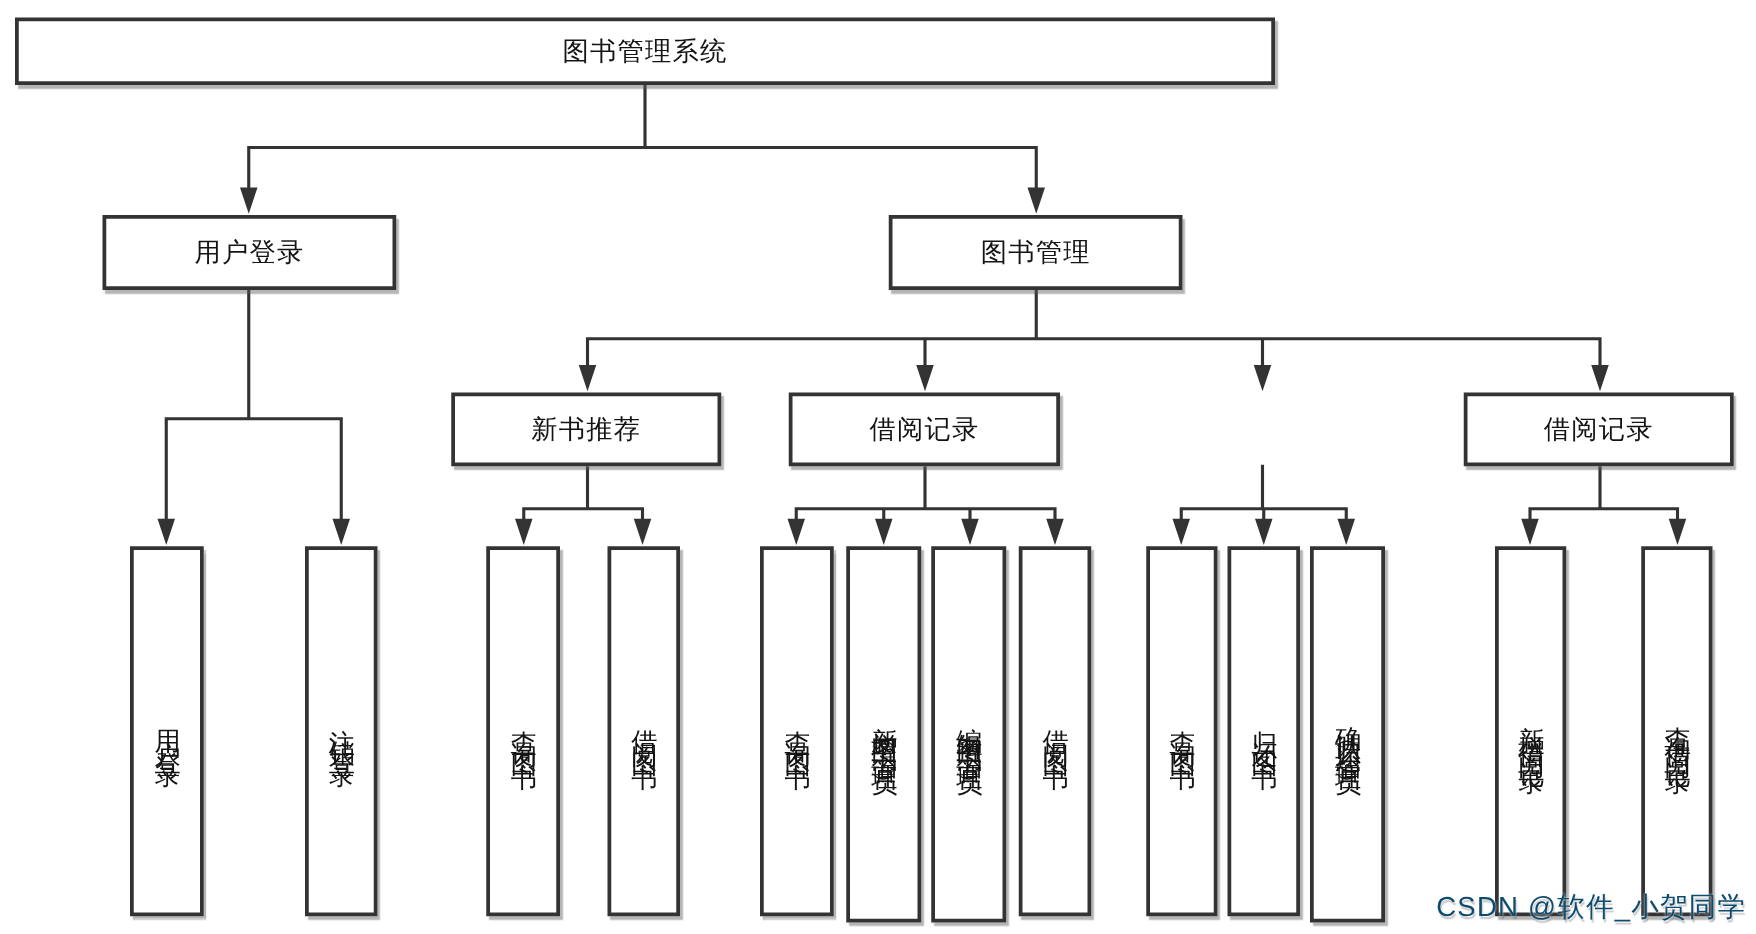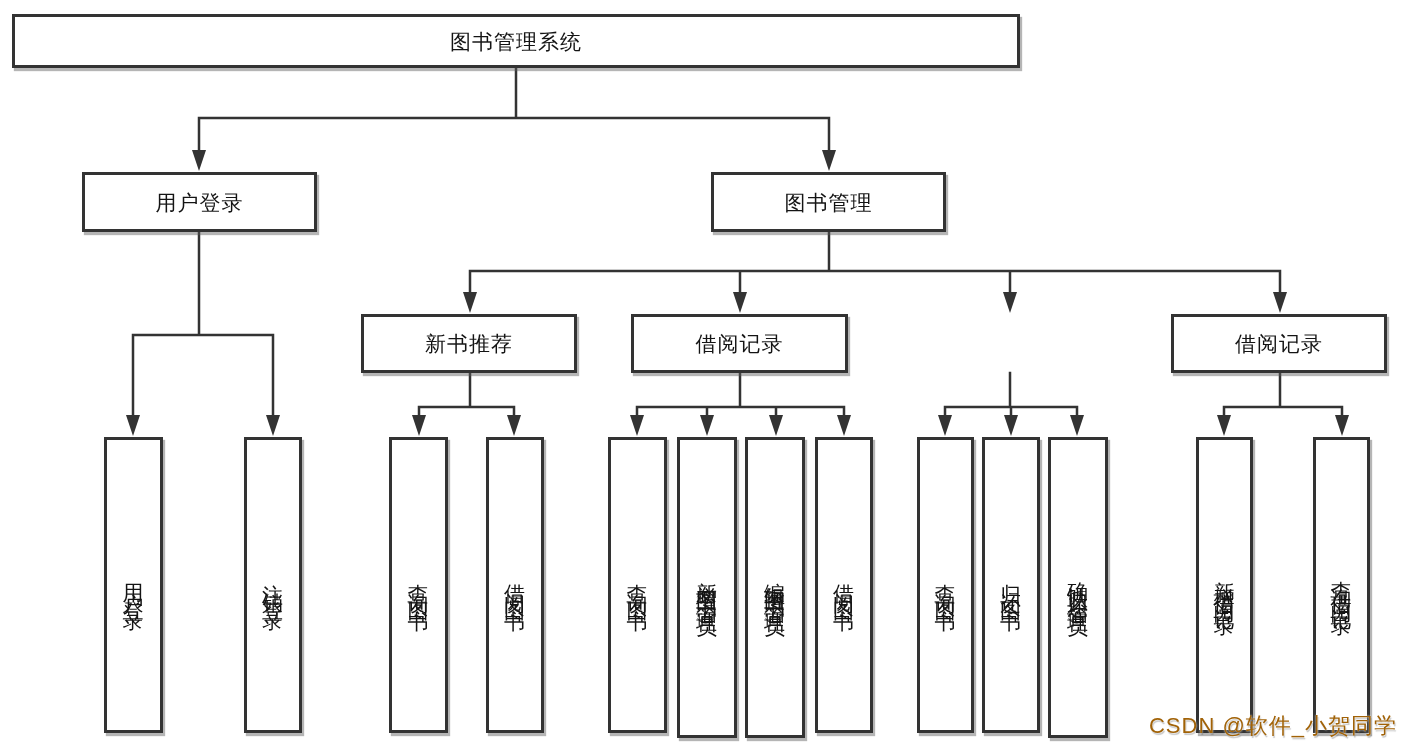--- a/index.html
+++ b/index.html
@@ -66,21 +66,21 @@
   #leaf-cb-return  { left: 982px;  top: 437px; width: 58px; height: 296px; }
   #leaf-cb-confirm { left: 1048px; top: 437px; width: 60px; height: 301px; letter-spacing: 5px; }
   #leaf-br-add     { left: 1196px; top: 437px; width: 57px; height: 296px; letter-spacing: 7px; }
   #leaf-br-query   { left: 1313px; top: 437px; width: 57px; height: 296px; letter-spacing: 7px; }
   .watermark {
     position: absolute;
     right: 8px;
     bottom: 6px;
     z-index: 5;
     font-size: 22px;
-    color: #a16207;
+    color: #0c4a6e;
     text-shadow: 0 0 2px #ffffff, 1px 2px 1px rgba(80,80,80,0.35);
     letter-spacing: 1px;
     white-space: nowrap;
   }
 </style>
 </head>
 <body>
 
 <div id="canvas">
 

